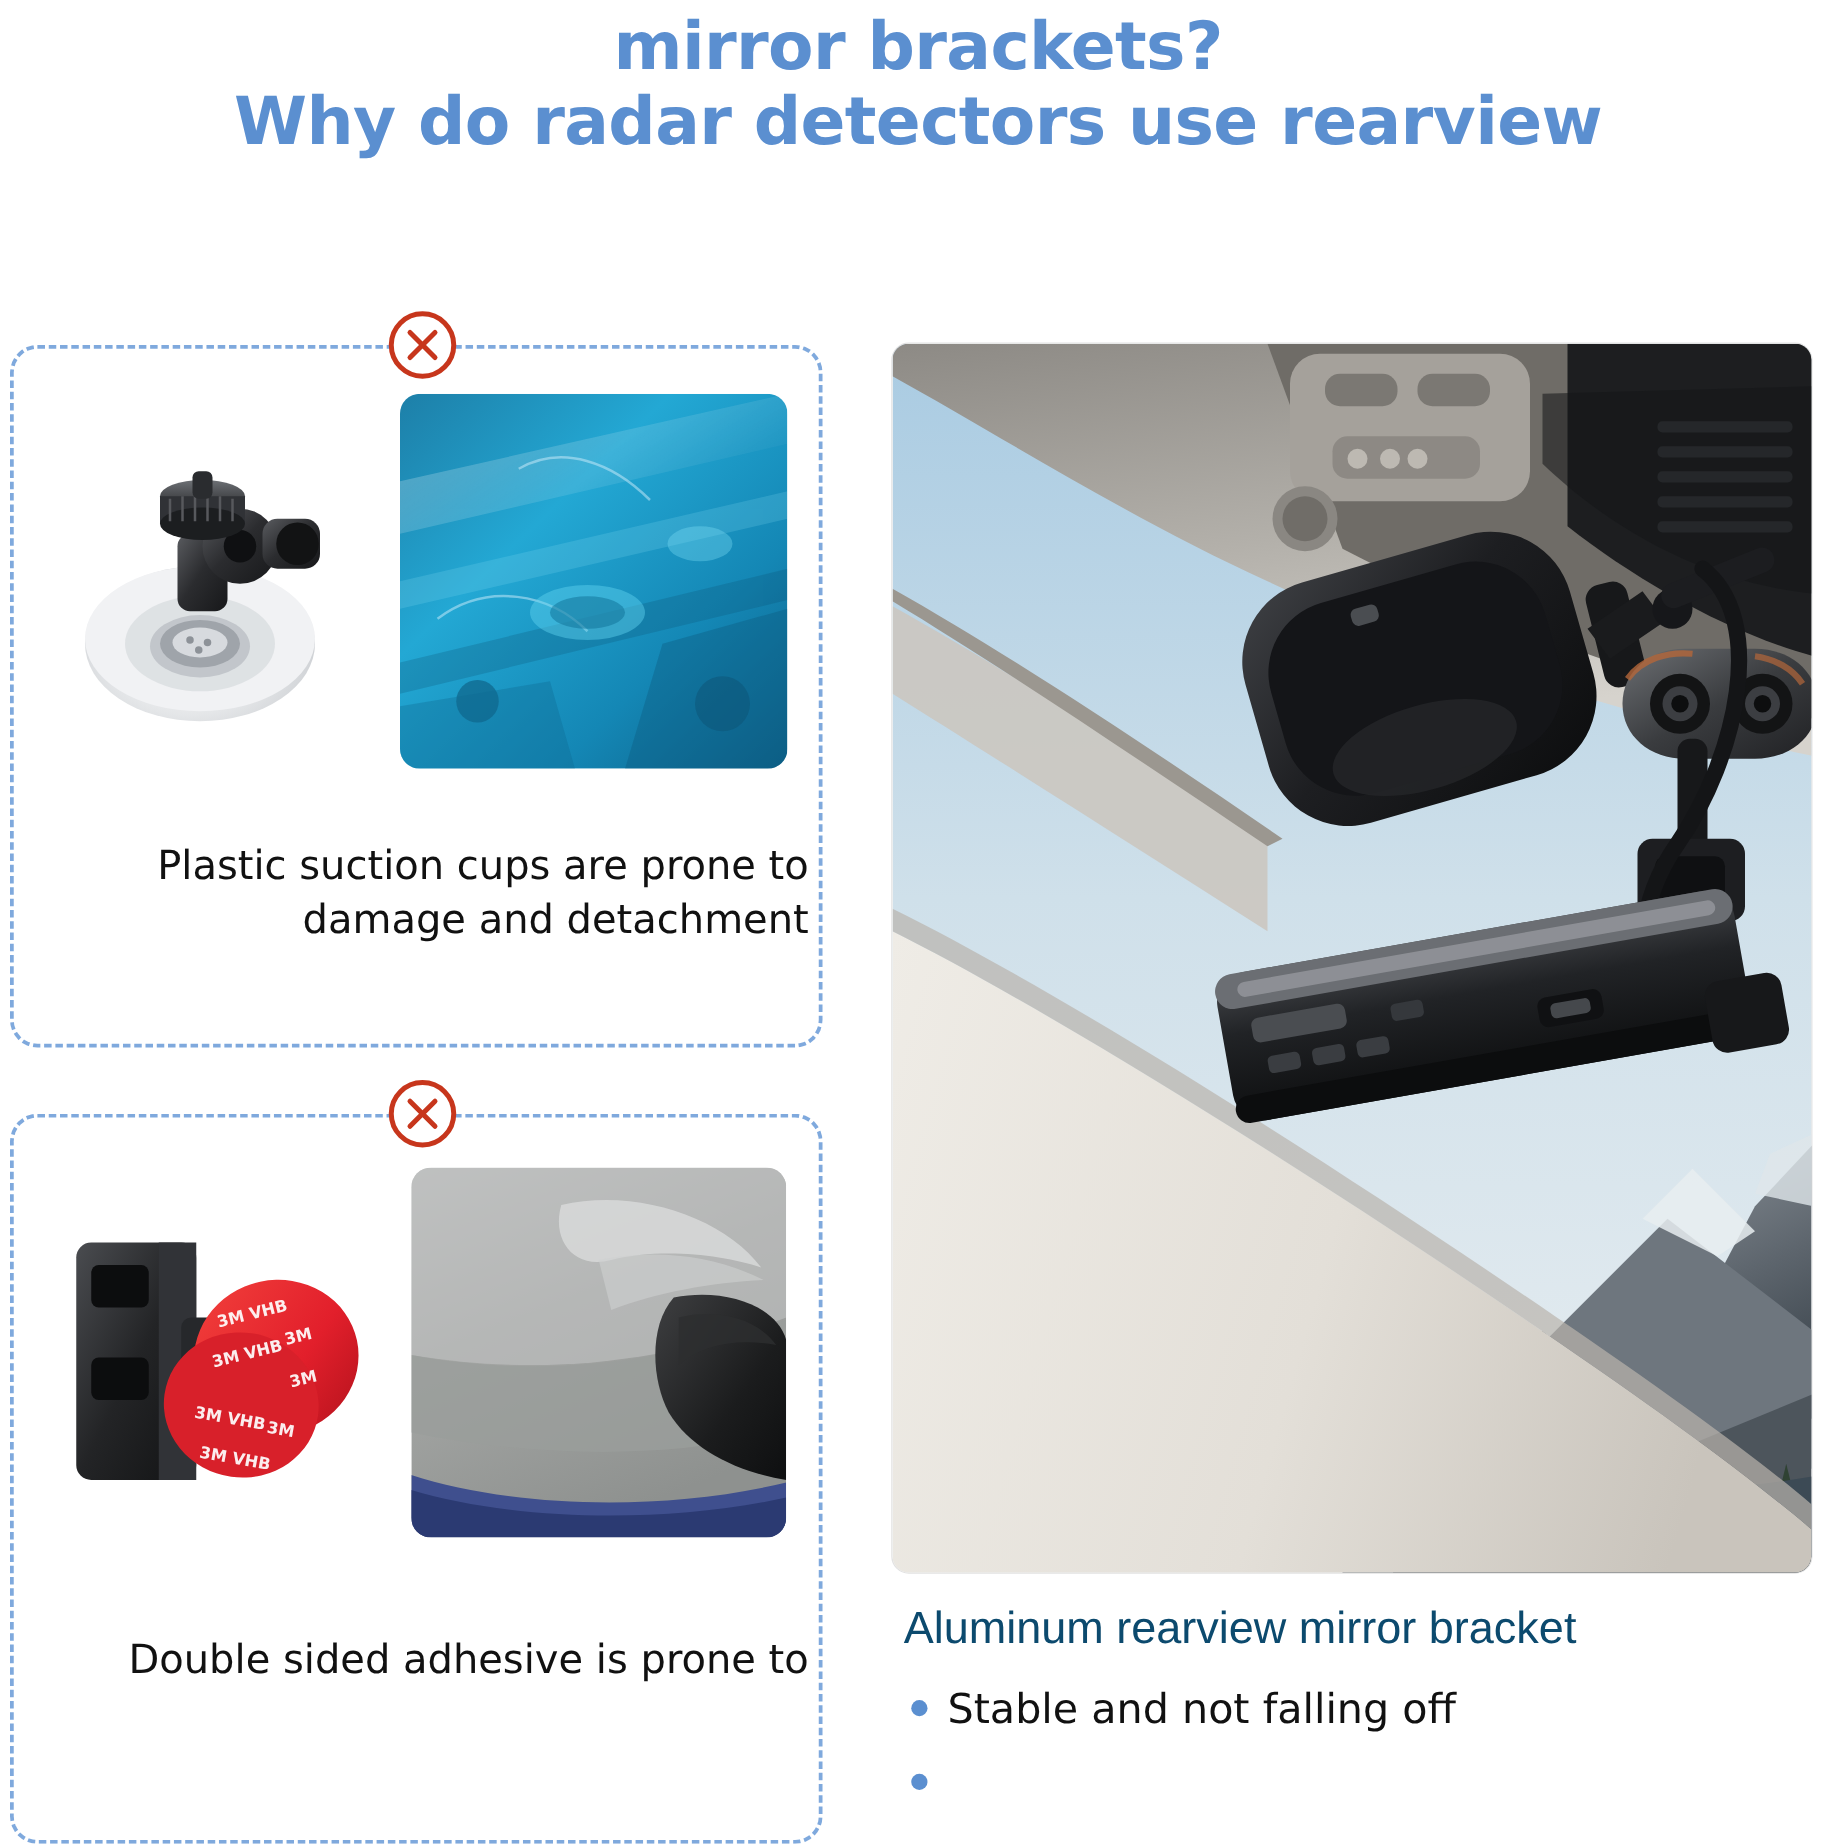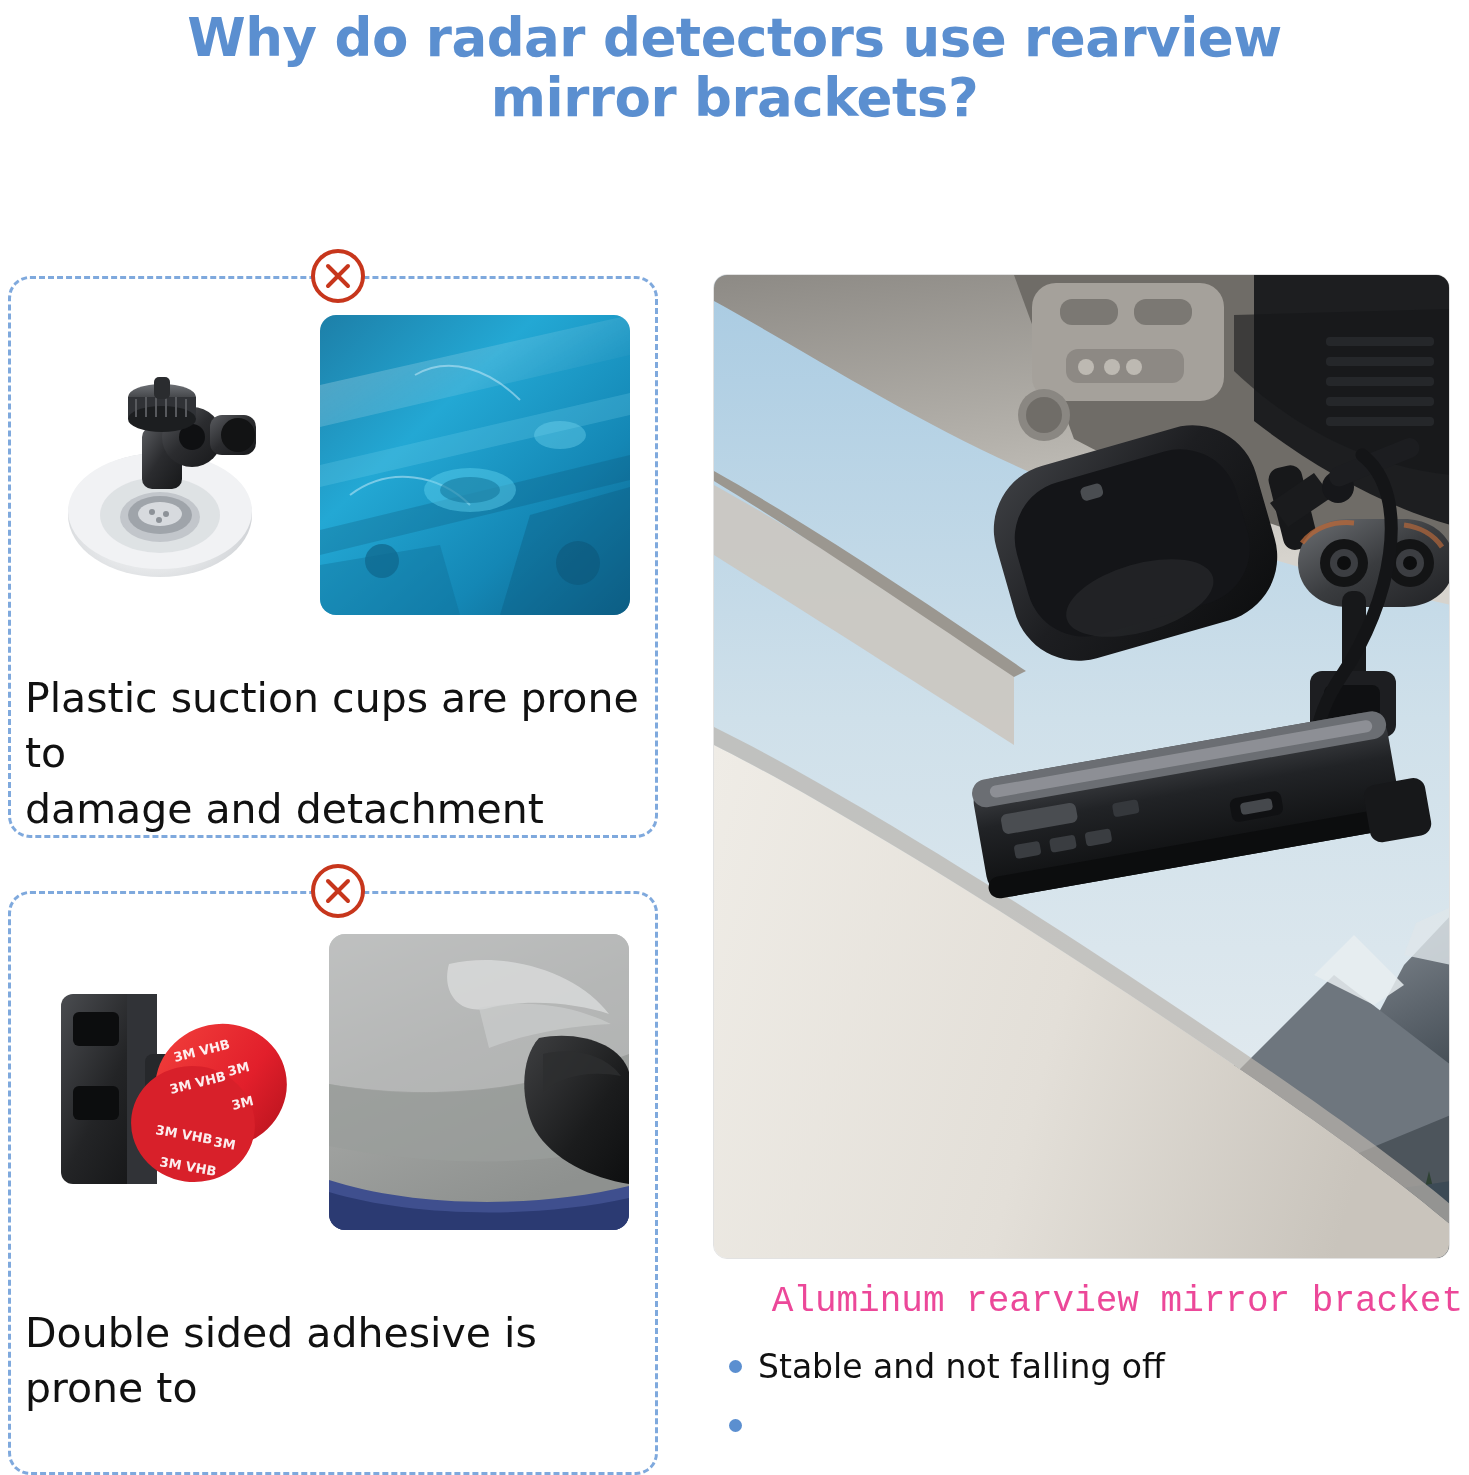--- a/index.html
+++ b/index.html
@@ -84,22 +84,22 @@
   .photo {
     border-radius: 16px;
     overflow: hidden;
     position: relative;
   }
 
   .caption {
     position: absolute;
     left: 14px;
     width: 622px;
-    text-align: left;
-    font-size: 41px;
+    text-align: right;
+    font-size: 32px;
     line-height: 1.35;
     color: #111111;
     font-family: "DejaVu Sans", sans-serif;
   }
 
   
   .right-col {
     position: absolute;
     left: 713px;
     top: 0;
@@ -116,23 +116,22 @@
     overflow: hidden;
     border: 1px solid #e2e2e2;
     box-sizing: border-box;
   }
   .hero-title {
     position: absolute;
     left: 10px;
     top: 1038px;
     width: 740px;
     font-size: 36px;
-    color: #ec4899;
-    font-family: Liberation Mono, monospace;
-    text-align: right;
+    color: #0c4a6e;
+    font-family: Liberation Sans, sans-serif;
   }
   .bullets {
     position: absolute;
     left: 16px;
     top: 1103px;
     width: 720px;
   }
   .bullet {
     display: flex;
     align-items: flex-start;
@@ -153,22 +152,22 @@
     line-height: 1.25;
     font-family: "DejaVu Sans", sans-serif;
   }
 
   svg { display: block; }
 </style>
 </head>
 <body>
 
 <div class="heading">
+  <div>mirror brackets?</div>
   <div>Why do radar detectors use rearview</div>
-  <div>mirror brackets?</div>
 </div>
 
 <div class="content">
 
   <div class="left-col">
 
     <div class="con-card card-1">
       <div class="photo-row" style="top:36px;">
 
         <div class="photo">

